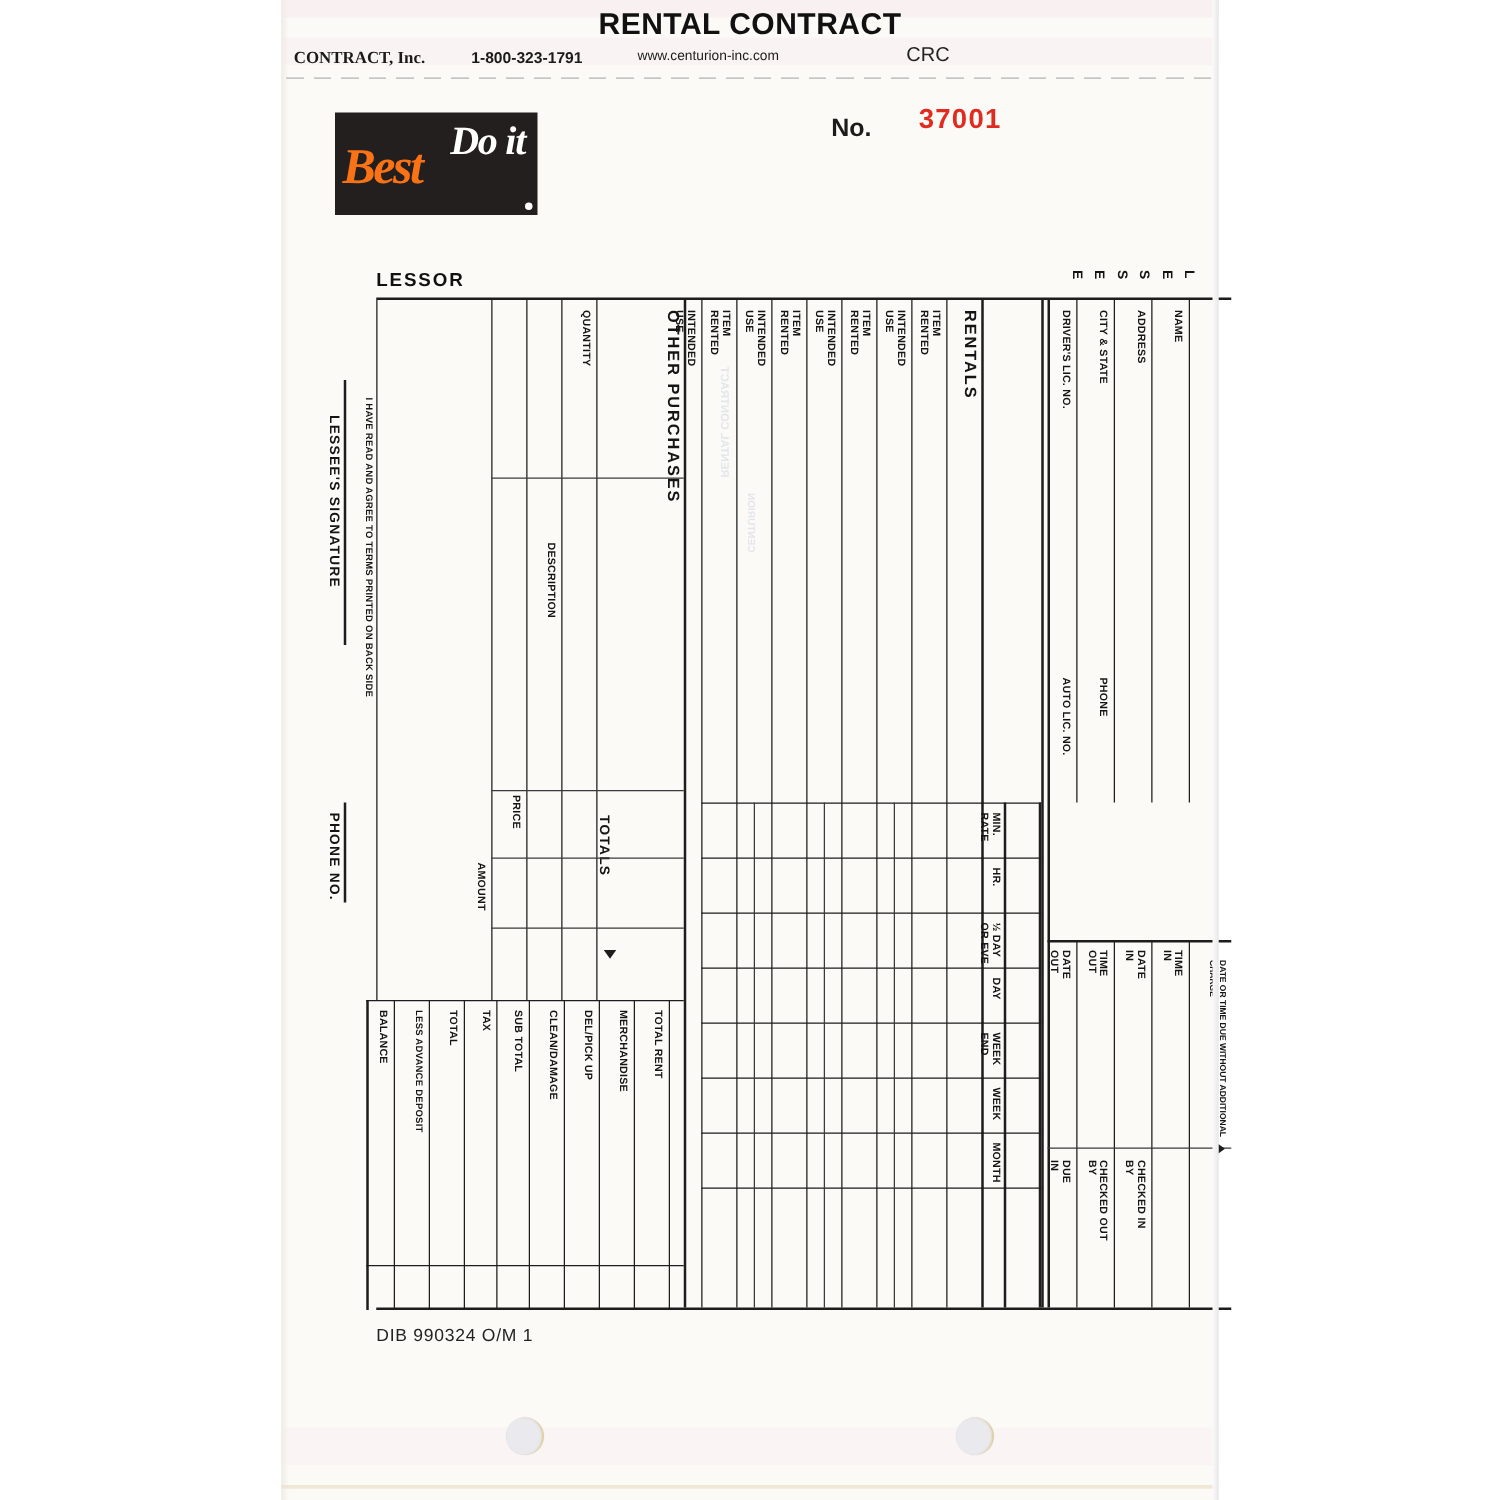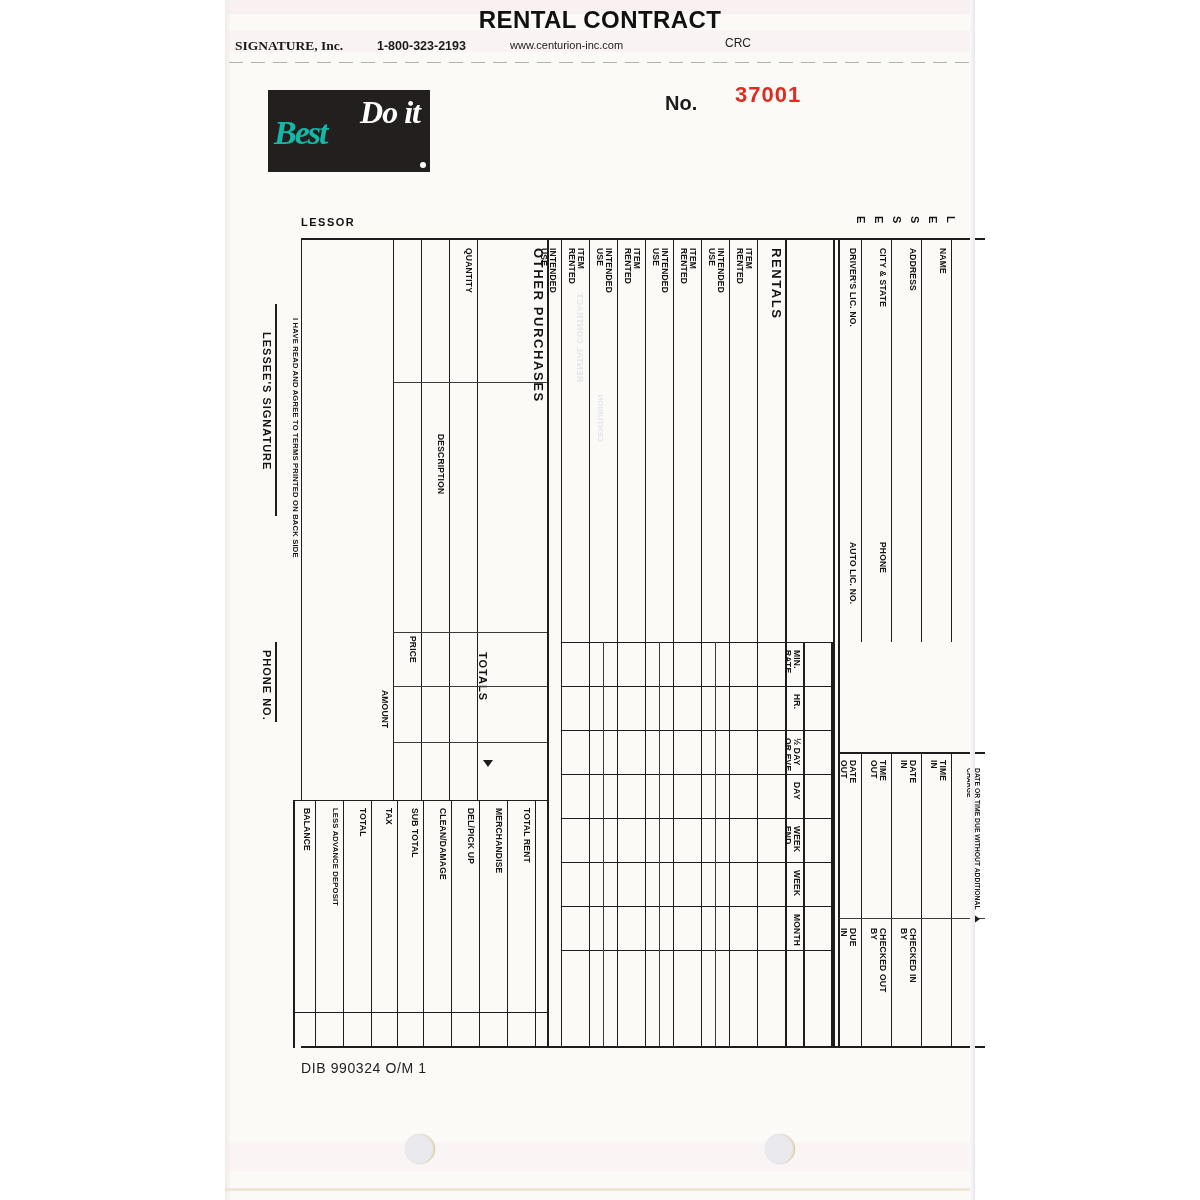--- a/index.html
+++ b/index.html
@@ -31,55 +31,55 @@
 
   
   .hdr-title{
     position:absolute;left:0;top:6px;width:750px;text-align:center;
     font-weight:bold;font-size:24px;letter-spacing:.4px;color:#111;
   }
   .hdr-row{position:absolute;top:38px;left:0;width:750px;height:18px;color:#1a1a1a;}
   .hdr-company{position:absolute;left:10px;top:0;font-family:"Liberation Serif",serif;font-weight:bold;font-size:13.5px;}
   .hdr-phone{position:absolute;left:152px;top:1px;font-size:12.5px;font-weight:600;}
   .hdr-web{position:absolute;left:285px;top:1px;font-size:11px;}
-  .hdr-crc{position:absolute;left:500px;top:-2px;font-size:12px;color:#222;}
+  .hdr-crc{position:absolute;left:500px;top:-2px;font-size:16px;color:#222;}
   .perf{
     position:absolute;left:4px;top:62px;width:742px;height:1px;
     background:repeating-linear-gradient(90deg,#9a9a9a 0 14px,transparent 14px 22px);
     opacity:.75;
   }
 
   
   #logo{
     position:absolute;left:43px;top:90px;width:162px;height:82px;
     background:#241f1f;
   }
   #logo .doit{
     position:absolute;right:10px;top:4px;
     font-family:"Liberation Serif",serif;font-weight:bold;font-style:italic;
     font-size:32px;color:#fff;letter-spacing:-1px;
   }
   #logo .best{
     position:absolute;left:6px;top:18px;
     font-family:"Liberation Serif",serif;font-weight:bold;font-style:italic;
-    font-size:34px;line-height:50px;color:#14b8a6;letter-spacing:-2px;
+    font-size:40px;line-height:50px;color:#f97316;letter-spacing:-2px;
   }
   #logo .dot{
     position:absolute;right:4px;bottom:4px;width:6px;height:6px;background:#fff;border-radius:50%;
   }
 
   .no-label{position:absolute;left:440px;top:92px;font-size:20px;font-weight:bold;color:#1b1b1b;}
   .no-value{position:absolute;left:500px;top:82px;font-size:22px;font-weight:bold;color:#e02b20;letter-spacing:1px;margin-left:10px;}
 
   
   
   #formwrap{position:absolute;left:30px;top:212px;width:700px;height:860px;}
 
   .lessor-ttl{
-    position:absolute;left:46px;top:4px;font-size:11px;font-weight:bold;letter-spacing:1.5px;color:#111;
+    position:absolute;left:46px;top:4px;font-size:15px;font-weight:bold;letter-spacing:1.5px;color:#111;
   }
 
   
   .h{position:absolute;background:#1d1d1d;height:1.4px;}
   .v{position:absolute;background:#1d1d1d;width:1.4px;}
   .h.thick{height:2.2px;}
   .v.thick{width:2.2px;}
   .h.thin{height:1px;background:#3a3a3a;}
   .v.thin{width:1px;background:#3a3a3a;}
 
@@ -139,22 +139,22 @@
 
 <div id="paper">
 
   <div class="pinkwash pw1"></div>
   <div class="pinkwash pw2"></div>
   <div class="pinkwash pw3"></div>
   <div class="botline"></div>
 
   <div class="hdr-title">RENTAL CONTRACT</div>
   <div class="hdr-row">
-    <span class="hdr-company">SIGNATURE, Inc.</span>
-    <span class="hdr-phone">1-800-323-2193</span>
+    <span class="hdr-company">CONTRACT, Inc.</span>
+    <span class="hdr-phone">1-800-323-1791</span>
     <span class="hdr-web">www.centurion-inc.com</span>
     <span class="hdr-crc">CRC</span>
   </div>
   <div class="perf"></div>
 
   <div id="logo">
     <span class="doit">Do it</span>
     <span class="best">Best</span>
     <span class="dot"></span>
   </div>

